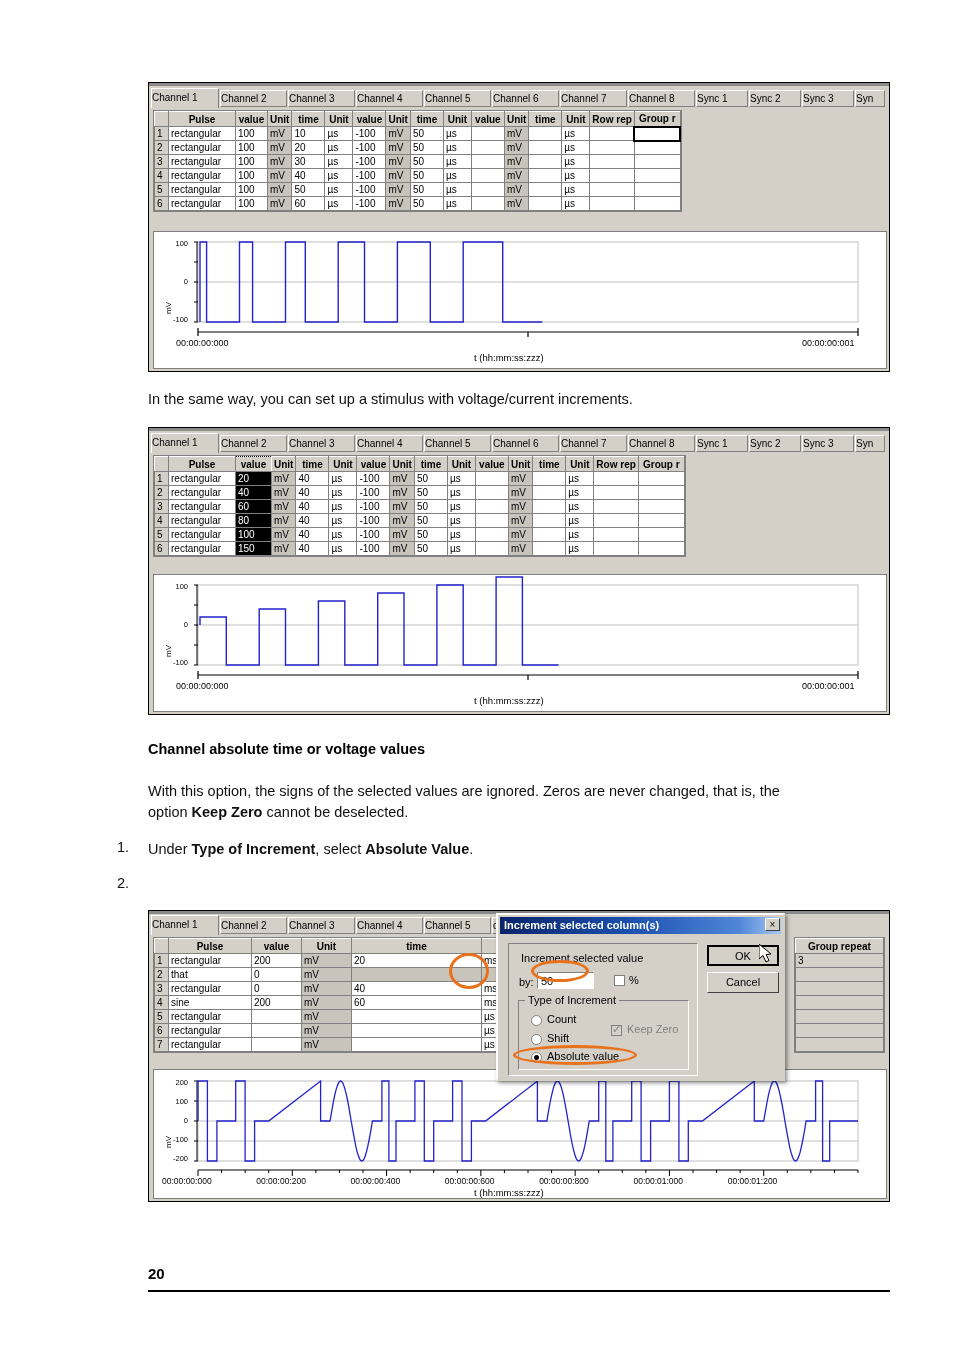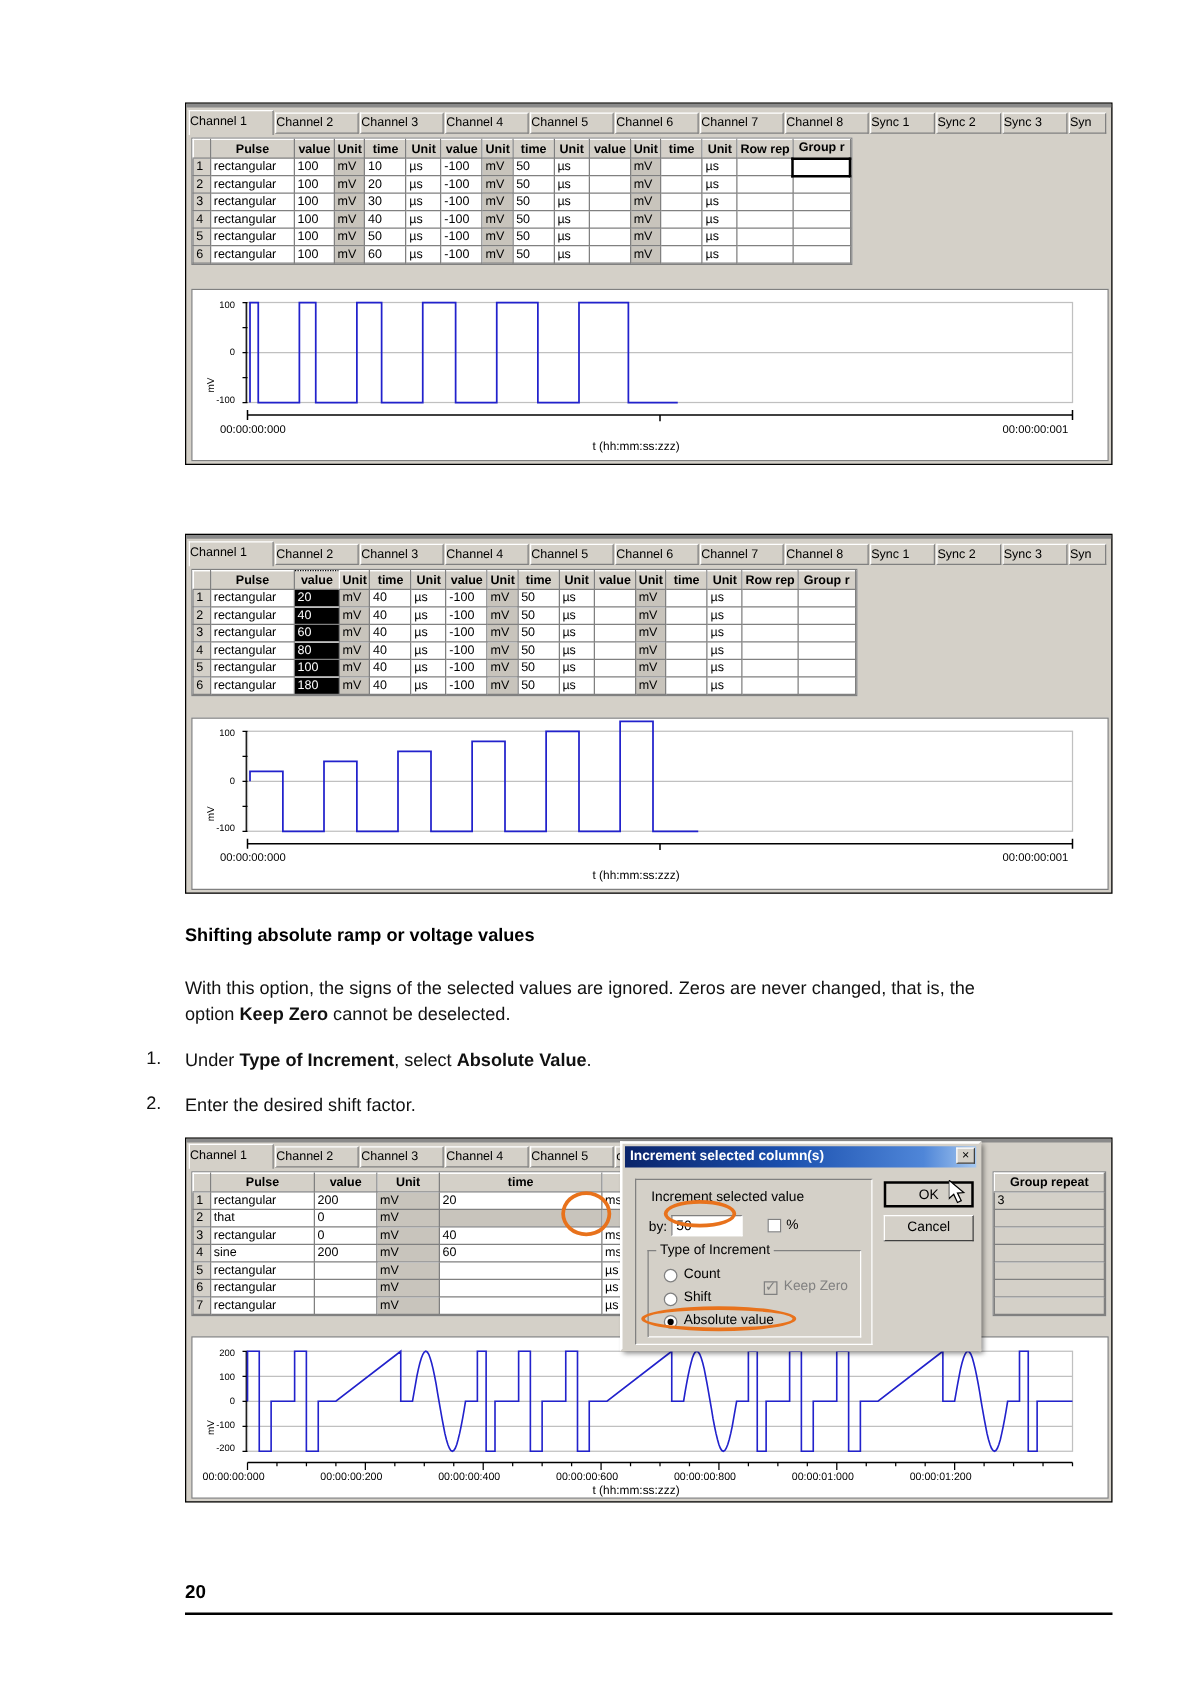--- a/index.html
+++ b/index.html
@@ -332,20 +332,21 @@
         <line x1="44" y1="96" x2="44" y2="104" stroke="#000" stroke-width="1.2"></line>
         <line x1="374" y1="100" x2="374" y2="105" stroke="#000" stroke-width="1.2"></line>
         <line x1="704" y1="96" x2="704" y2="104" stroke="#000" stroke-width="1.2"></line>
       </svg>
       <div class="xtick" style="left:22px;top:106px;">00:00:00:000</div>
       <div class="xtick" style="left:648px;top:106px;">00:00:00:001</div>
       <div class="xlabel" style="left:320px;top:120px;">t (hh:mm:ss:zzz)</div>
     </div>
   </div>
 
+  <div class="body-text" style="left:148px;top:389px;width:742px;">In the same way, you can set up a stimulus with voltage/current increments.</div>
 
   <div class="shot" id="shot2" style="left:148px;top:427px;width:742px;height:288px;">
     <div class="shot-inner-line"></div>
     <div class="tabstrip" id="tabs2" style="left:2px;top:5px;width:738px;">
         <div class="tab active" style="left: 0px; width: 68px;">Channel 1</div>
         <div class="tab" style="left: 69px; width: 67px;">Channel 2</div>
         <div class="tab" style="left: 137px; width: 67px;">Channel 3</div>
         <div class="tab" style="left: 205px; width: 67px;">Channel 4</div>
         <div class="tab" style="left: 273px; width: 67px;">Channel 5</div>
         <div class="tab" style="left: 341px; width: 67px;">Channel 6</div>
@@ -465,21 +466,21 @@
               <td class="" style="width: 33px;"></td>
               <td class="unit" style="width: 22px;">mV</td>
               <td class="" style="width: 33px;"></td>
               <td class="" style="width: 28px;">µs</td>
               <td class="" style="width: 44px;"></td>
               <td class="" style="width: 46px;"></td>
             </tr>
             <tr>
               <td class="rowhdr" style="width: 14px;">6</td>
               <td class="" style="width: 67px;">rectangular</td>
-              <td class="sel" style="width: 32px;">180</td>
+              <td class="sel" style="width: 32px;">150</td>
               <td class="unit" style="width: 20px;">mV</td>
               <td class="" style="width: 33px;">40</td>
               <td class="" style="width: 28px;">µs</td>
               <td class="" style="width: 33px;">-100</td>
               <td class="unit" style="width: 22px;">mV</td>
               <td class="" style="width: 33px;">50</td>
               <td class="" style="width: 28px;">µs</td>
               <td class="" style="width: 33px;"></td>
               <td class="unit" style="width: 22px;">mV</td>
               <td class="" style="width: 33px;"></td>
@@ -510,34 +511,33 @@
         <line x1="44" y1="96" x2="44" y2="104" stroke="#000" stroke-width="1.2"></line>
         <line x1="374" y1="100" x2="374" y2="105" stroke="#000" stroke-width="1.2"></line>
         <line x1="704" y1="96" x2="704" y2="104" stroke="#000" stroke-width="1.2"></line>
       </svg>
       <div class="xtick" style="left:22px;top:106px;">00:00:00:000</div>
       <div class="xtick" style="left:648px;top:106px;">00:00:00:001</div>
       <div class="xlabel" style="left:320px;top:120px;">t (hh:mm:ss:zzz)</div>
     </div>
   </div>
 
-  <div class="sec-head" style="left:148px;top:741px;">Shifting absolute ramp or voltage values</div>
+  <div class="sec-head" style="left:148px;top:741px;">Channel absolute time or voltage values</div>
 
   <div class="body-text" style="left:148px;top:802px;width:745px;">
     <span>option </span><b>Keep Zero</b><span> cannot be deselected.</span>
   </div>
   <div class="body-text" style="left:148px;top:781px;width:745px;">With this option, the signs of the selected values are ignored. Zeros are never changed, that is, the</div>
 
   <div class="ol-num" style="left:117px;top:839px;">1.</div>
   <div class="ol-item" style="left:148px;top:839px;width:742px;">
     <span>Under </span><b>Type of Increment</b><span>, select </span><b>Absolute Value</b><span>.</span>
   </div>
 
   <div class="ol-num" style="left:117px;top:875px;">2.</div>
-  <div class="ol-item" style="left:148px;top:875px;width:742px;">Enter the desired shift factor.</div>
 
   <div class="shot" id="shot3" style="left:148px;top:910px;width:742px;height:292px;">
     <div class="shot-inner-line"></div>
     <div class="tabstrip" id="tabs3" style="left:2px;top:4px;width:738px;">
         <div class="tab active" style="left: 0px; width: 68px;">Channel 1</div>
         <div class="tab" style="left: 69px; width: 67px;">Channel 2</div>
         <div class="tab" style="left: 137px; width: 67px;">Channel 3</div>
         <div class="tab" style="left: 205px; width: 67px;">Channel 4</div>
         <div class="tab" style="left: 273px; width: 67px;">Channel 5</div>
         <div class="tab" style="left: 341px; width: 34px;">c 2</div>

